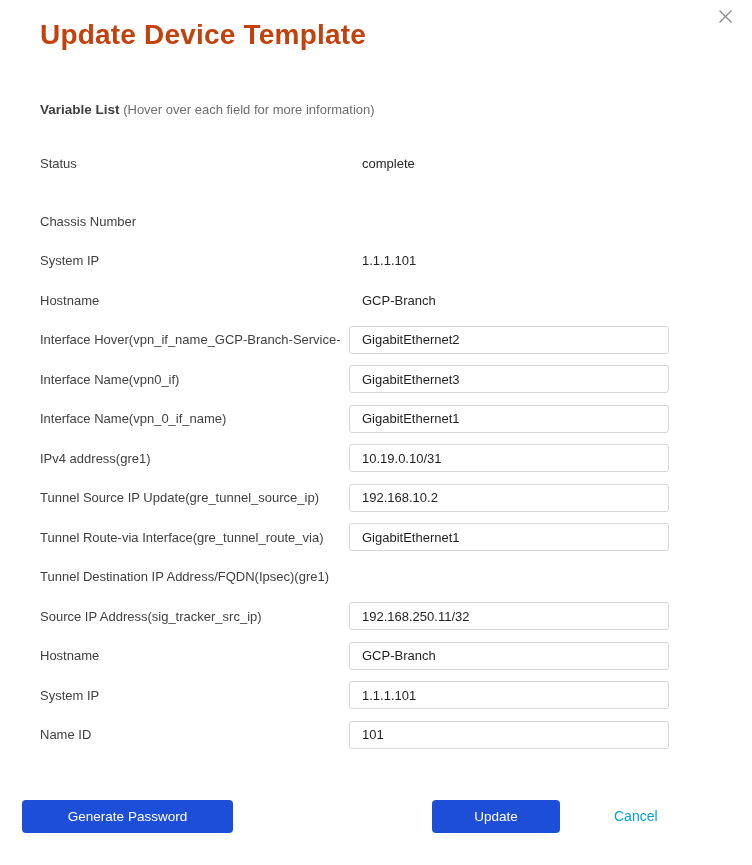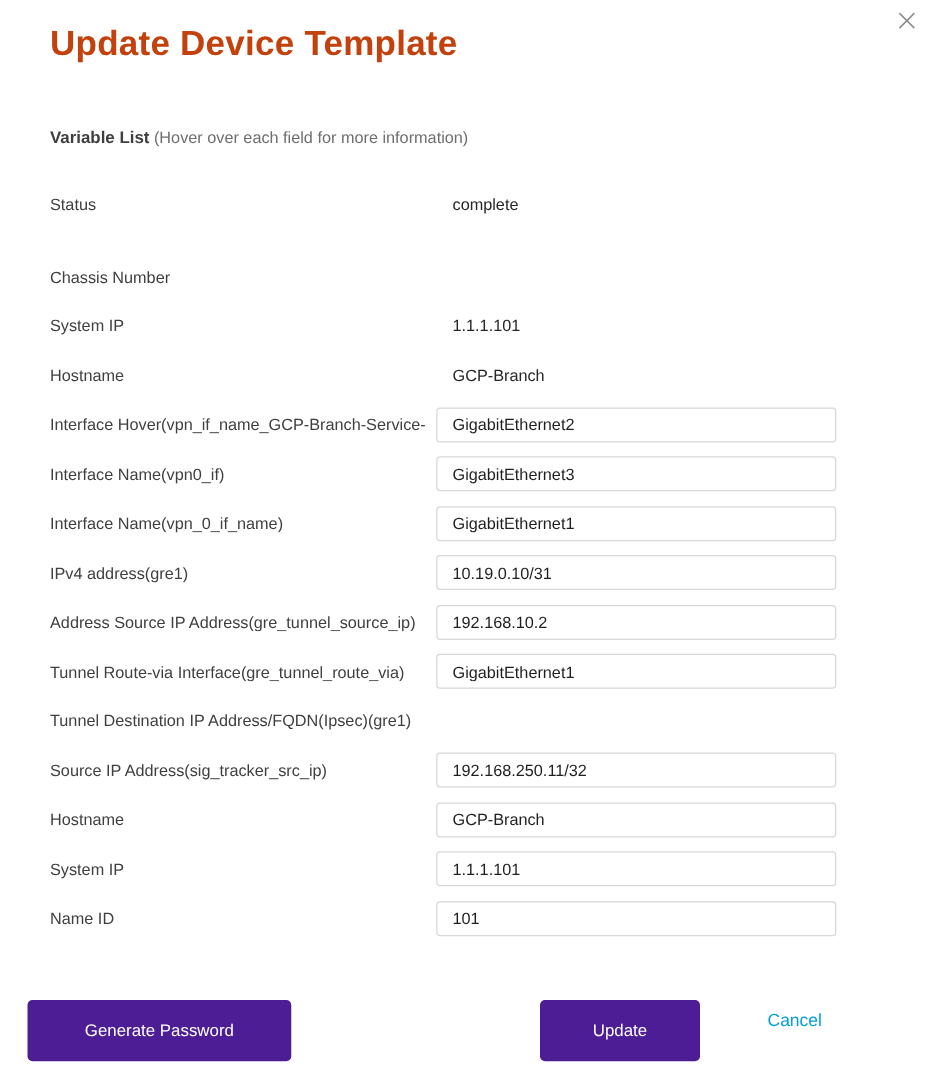--- a/index.html
+++ b/index.html
@@ -54,22 +54,22 @@
   .row input.field {
     flex: 0 0 320px; width: 320px; height: 28px;
     border: 1px solid #d7d7d7; border-radius: 3px;
     padding: 12px 12px; font-size: 13px; color: #1f1f1f;
     font-family: "Liberation Sans", "DejaVu Sans", sans-serif;
     background: #ffffff; outline: none;
   }
 
   .footer { position: absolute; top: 800px; left: 0; width: 752px; height: 33px; }
   .btn {
-    position: absolute; top: 0; height: 49px;
-    background: #4c1d95; color: #ffffff;
+    position: absolute; top: 0; height: 33px;
+    background: #1d4ed8; color: #ffffff;
     border: none; border-radius: 4px;
     font-size: 13.5px; cursor: pointer;
     font-family: "Liberation Sans", "DejaVu Sans", sans-serif;
   }
   .btn-generate { left: 22px; width: 211px; }
   .btn-update  { left: 432px; width: 128px; }
   .cancel-link {
     position: absolute; top: 0; left: 614px; height: 33px;
     line-height: 33px; font-size: 14px; color: #049fd9;
     text-decoration: none; cursor: pointer; white-space: nowrap;
@@ -129,21 +129,21 @@
       <div class="label">Interface Name(vpn_0_if_name)</div>
       <input class="field" type="text" value="GigabitEthernet1" style="">
     </div>
 
     <div class="row">
       <div class="label">IPv4 address(gre1)</div>
       <input class="field" type="text" value="10.19.0.10/31" style="">
     </div>
 
     <div class="row">
-      <div class="label">Address Source IP Address(gre_tunnel_source_ip)</div>
+      <div class="label">Tunnel Source IP Update(gre_tunnel_source_ip)</div>
       <input class="field" type="text" value="192.168.10.2" style="">
     </div>
 
     <div class="row">
       <div class="label">Tunnel Route-via Interface(gre_tunnel_route_via)</div>
       <input class="field" type="text" value="GigabitEthernet1" style="">
     </div>
 
     <div class="row">
       <div class="label">Tunnel Destination IP Address/FQDN(Ipsec)(gre1)</div>

